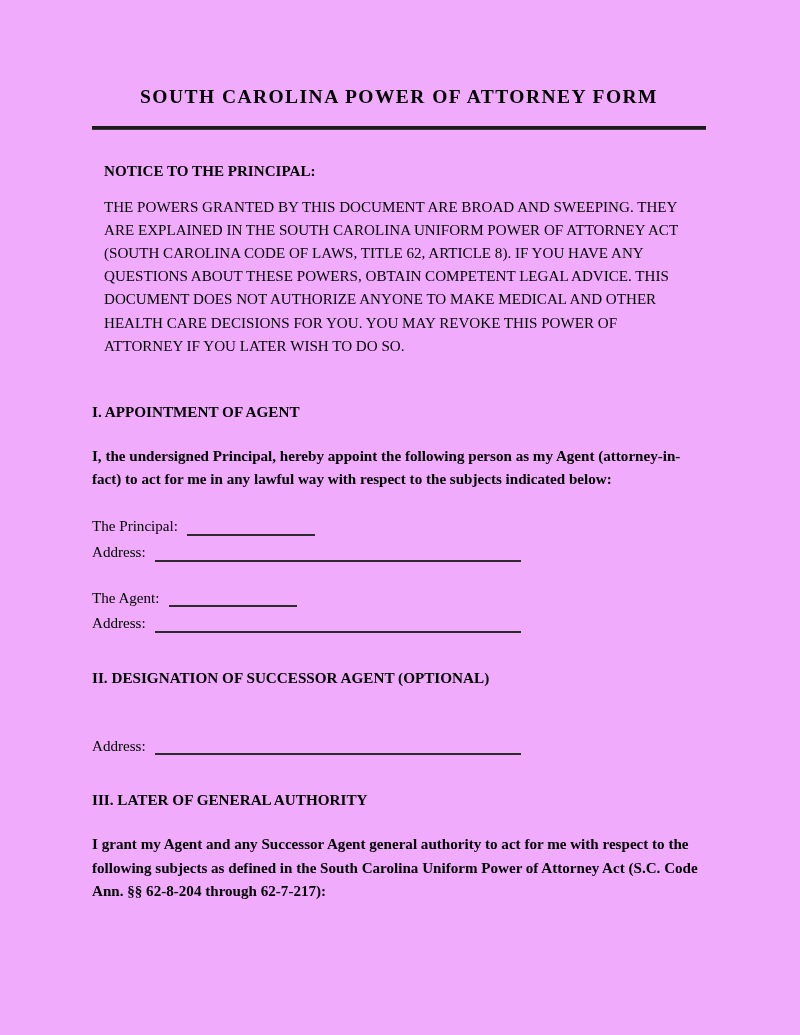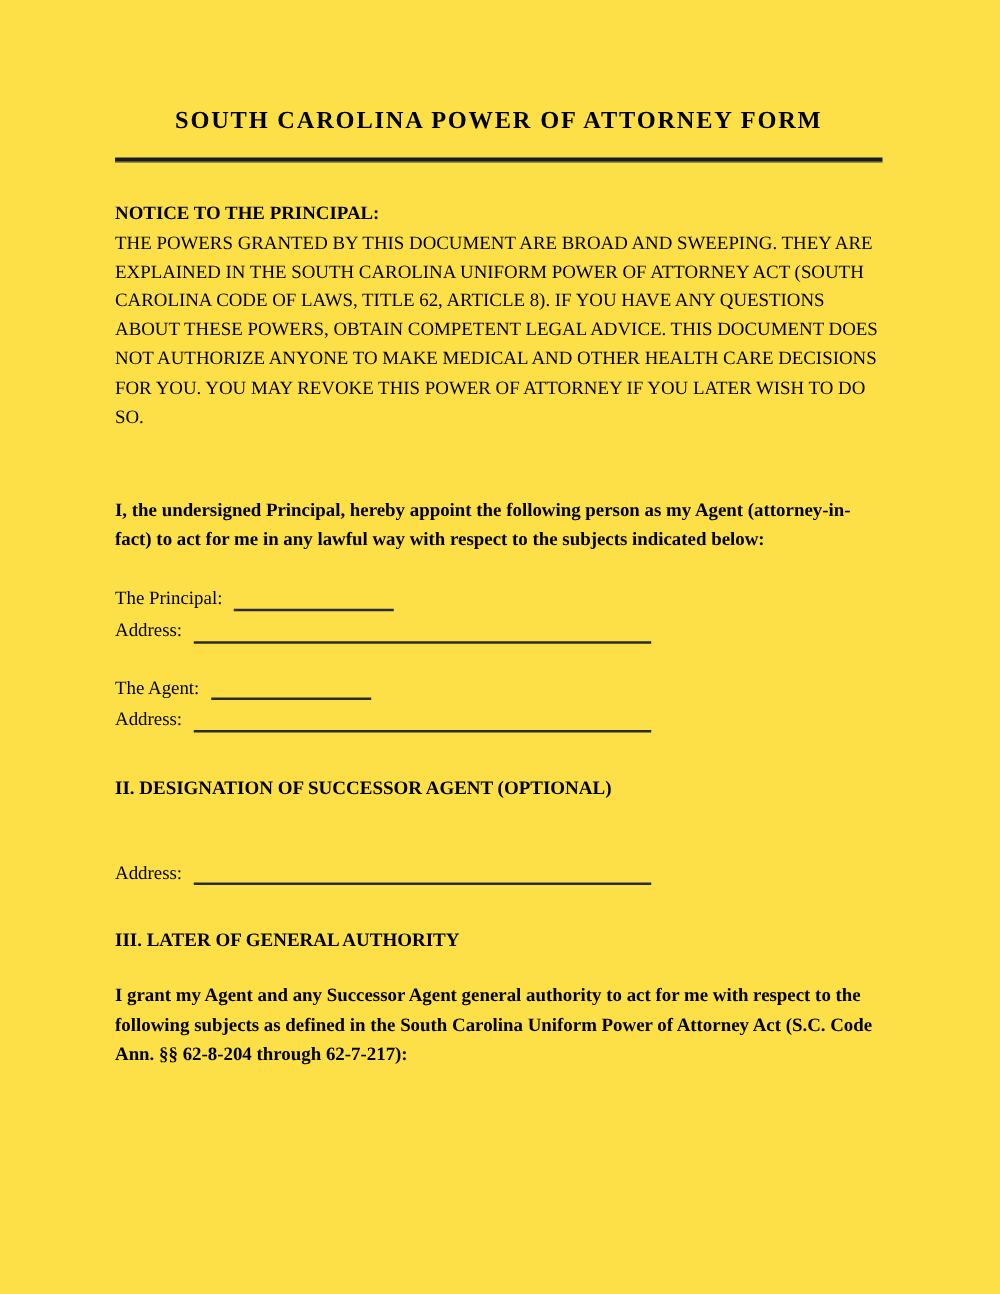--- a/index.html
+++ b/index.html
@@ -9,21 +9,21 @@
   }
   body {
     font-family: "Liberation Serif", "DejaVu Serif", serif;
     color: #000000;
     -webkit-font-smoothing: antialiased;
   }
   .page {
     position: relative;
     width: 800px;
     height: 1035px;
-    background: #fde047;
+    background: #f0abfc;
     overflow: hidden;
     box-sizing: border-box;
   }
   .content {
     position: absolute;
     left: 92px;
     top: 0;
     width: 614px;
   }
 
@@ -52,21 +52,21 @@
     line-height: 23.2px;
     text-align: left;
   }
   .notice {
     margin-top: 30px;
   }
   .notice .lead {
     font-weight: bold;
   }
   .notice p {
-    margin: 0;
+    margin: 12px;
   }
   .section-heading {
     font-size: 15.2px;
     font-weight: bold;
     line-height: 23px;
     margin: 0;
   }
   .para {
     font-size: 15.1px;
     line-height: 23.2px;
@@ -116,20 +116,21 @@
     <h1 class="doc-title">SOUTH CAROLINA POWER OF ATTORNEY FORM</h1>
 
     <div class="title-rule"></div>
 
     <div class="block notice">
       <p class="lead">NOTICE TO THE PRINCIPAL:</p>
       <p>THE POWERS GRANTED BY THIS DOCUMENT ARE BROAD AND SWEEPING. THEY ARE EXPLAINED IN THE SOUTH CAROLINA UNIFORM POWER OF ATTORNEY ACT (SOUTH CAROLINA CODE OF LAWS, TITLE 62, ARTICLE 8). IF YOU HAVE ANY QUESTIONS ABOUT THESE POWERS, OBTAIN COMPETENT LEGAL ADVICE. THIS DOCUMENT DOES NOT AUTHORIZE ANYONE TO MAKE MEDICAL AND OTHER HEALTH CARE DECISIONS FOR YOU. YOU MAY REVOKE THIS POWER OF ATTORNEY IF YOU LATER WISH TO DO SO.</p>
     </div>
 
     <div class="sp-h1"></div>
+    <h2 class="section-heading">I. APPOINTMENT OF AGENT</h2>
 
     <div class="sp-h2"></div>
     <p class="para">I, the undersigned Principal, hereby appoint the following person as my Agent (attorney-in-fact) to act for me in any lawful way with respect to the subjects indicated below:</p>
 
     <div class="sp-h3"></div>
     <div class="field-group">
       <div class="field-row">
         <span class="field-label">The Principal:</span>
         <span class="field-line line-short"></span>
       </div>

